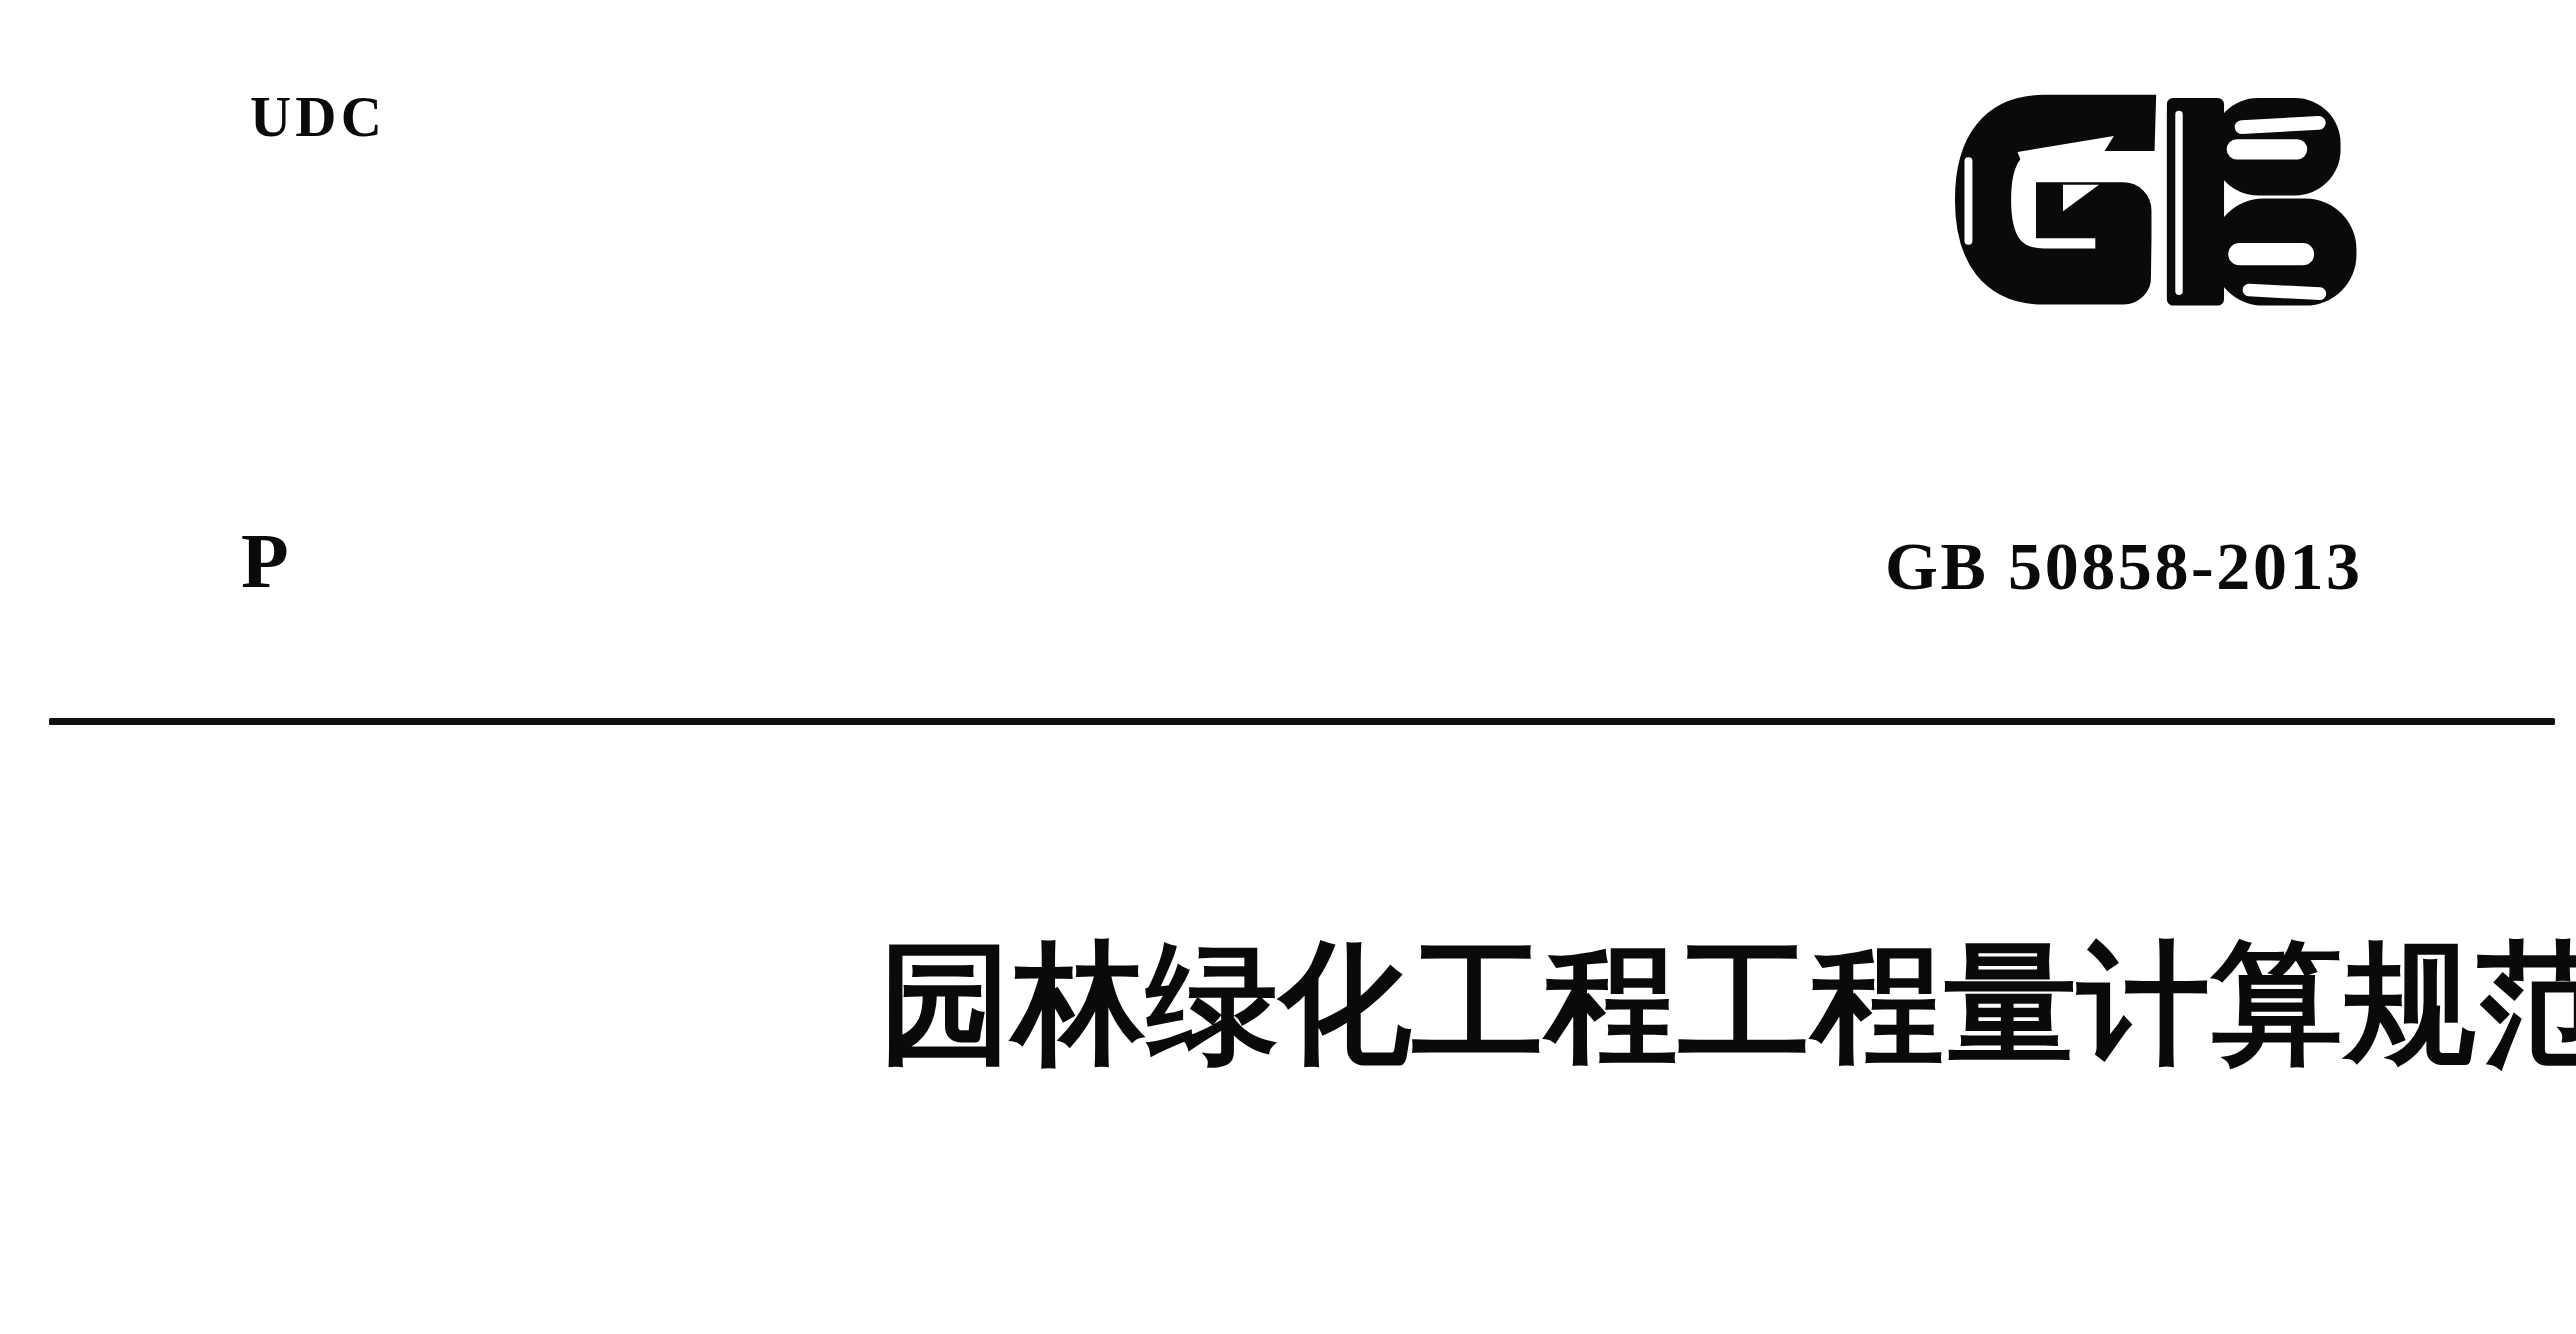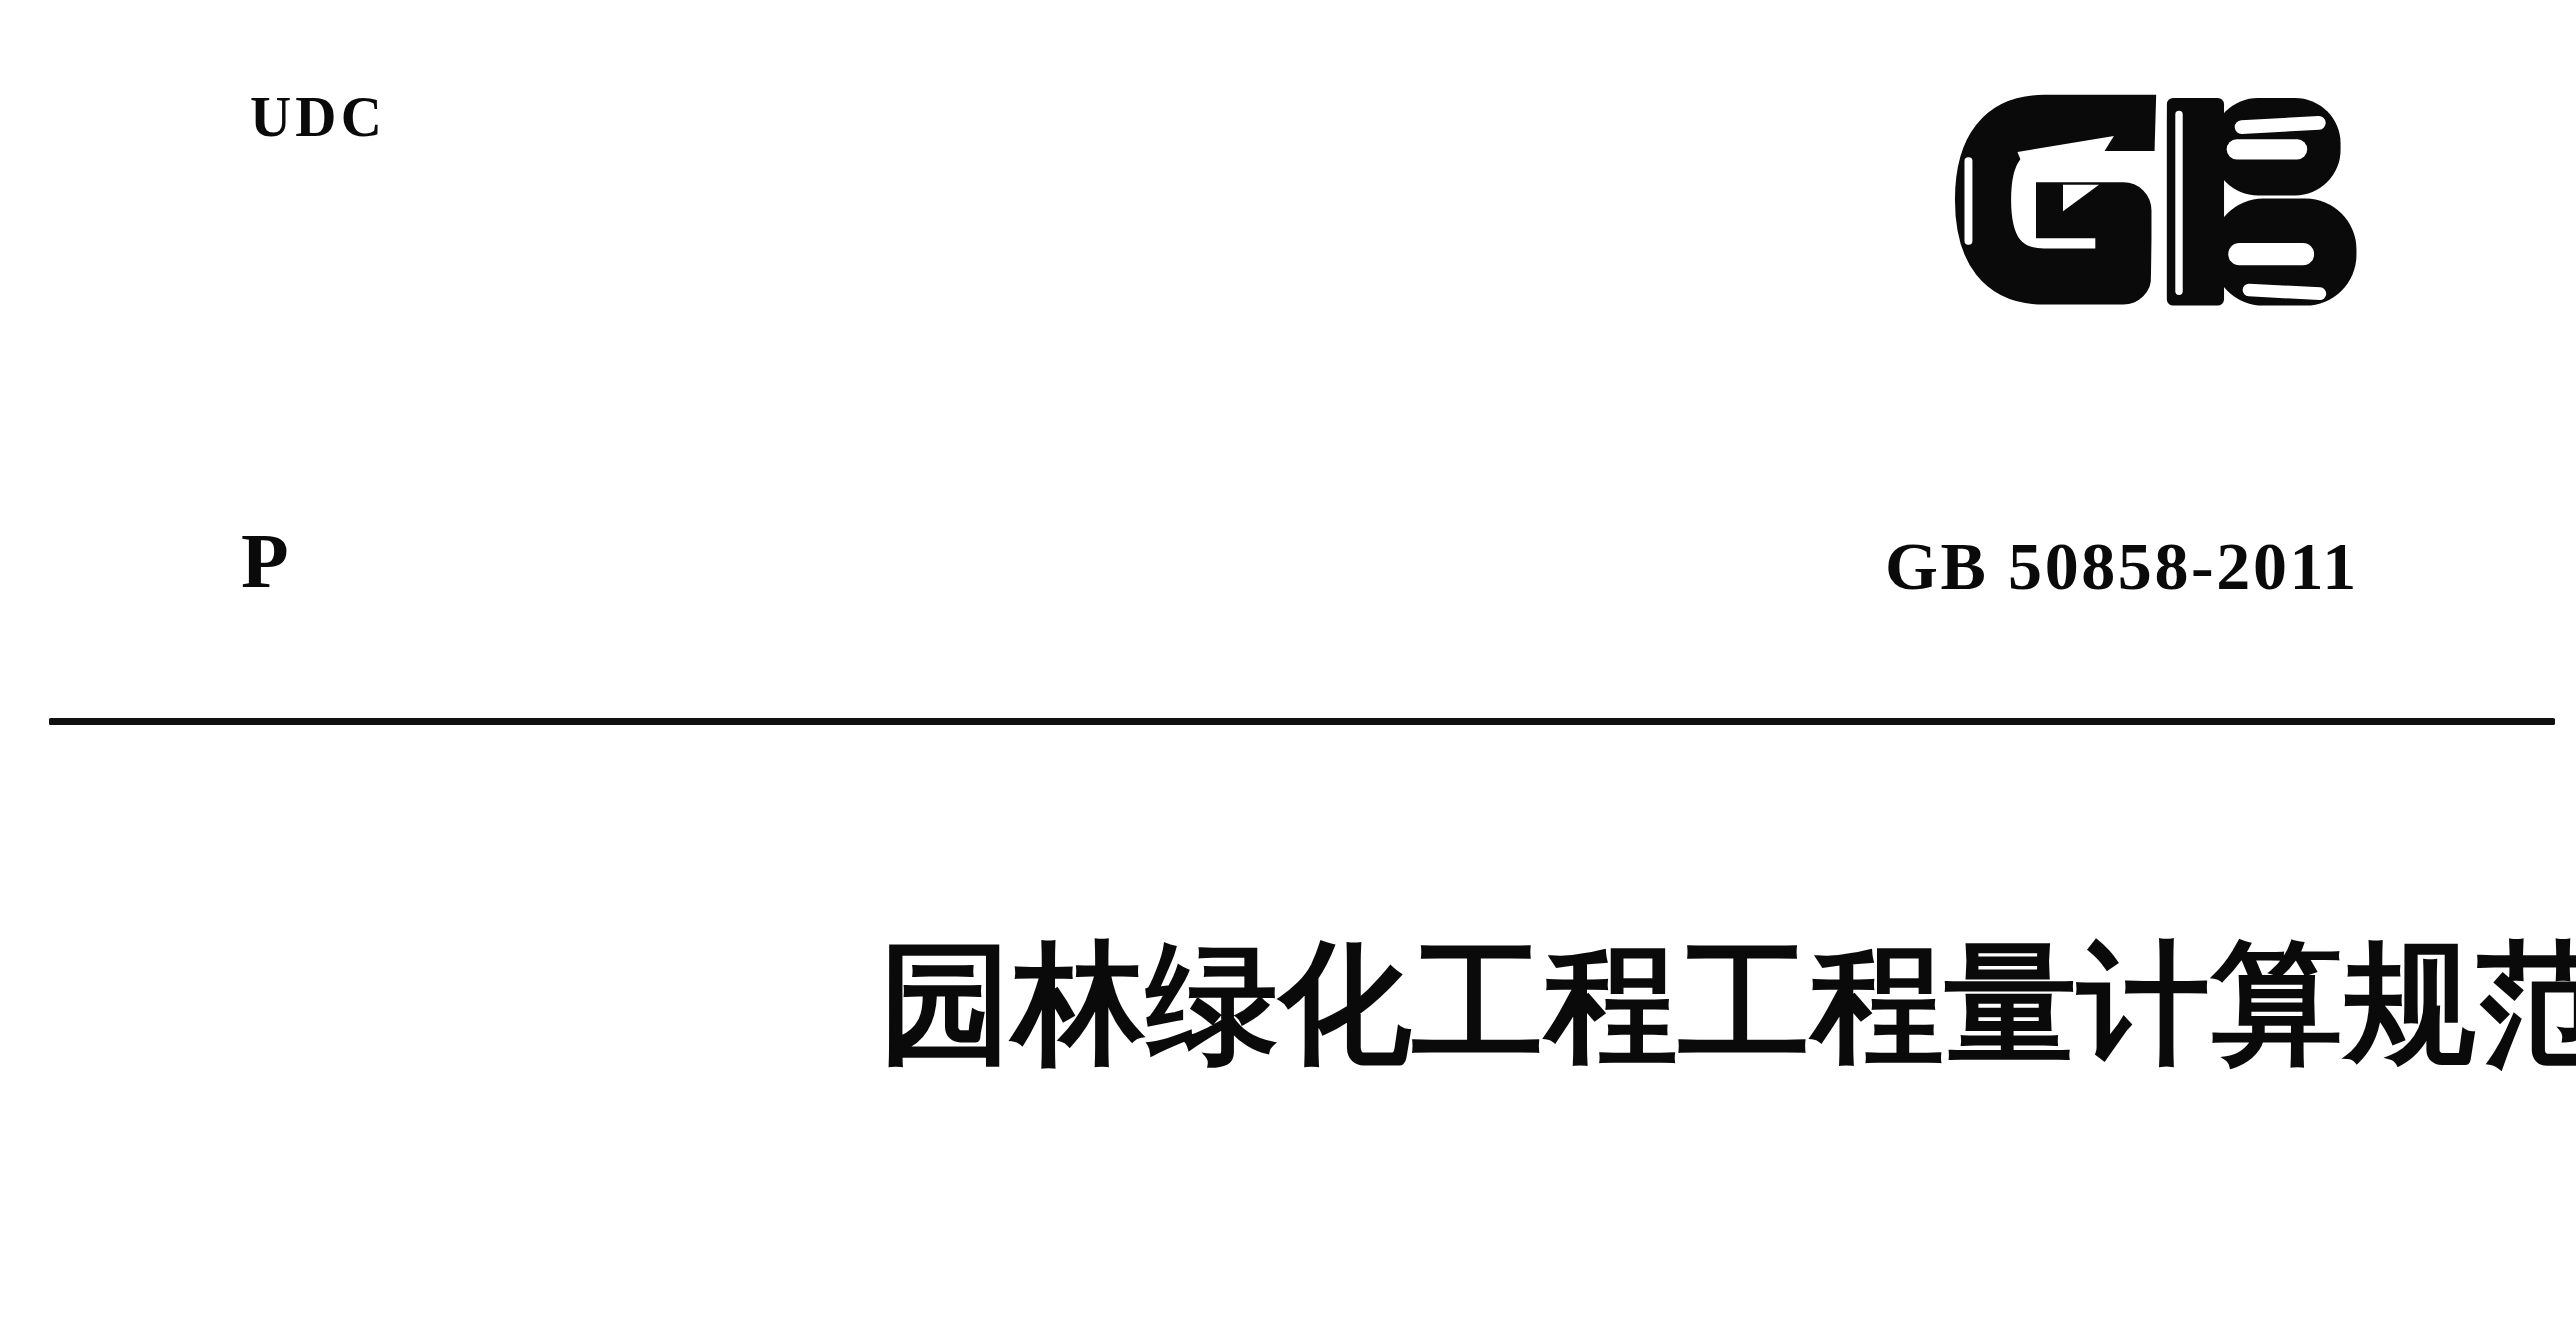--- a/index.html
+++ b/index.html
@@ -139,21 +139,21 @@
         <rect x="50" y="150" width="15" height="165" rx="7" fill="#ffffff"></rect>
         <rect x="560" y="76" width="172" height="26" rx="13" fill="#ffffff" transform="rotate(-3 646 89)"></rect>
         <rect x="575" y="392" width="158" height="24" rx="12" fill="#ffffff" transform="rotate(3 654 404)"></rect>
         <rect x="448" y="62" width="14" height="348" rx="7" fill="#ffffff"></rect>
       </g>
     </svg>
   </div>
 
   <div class="p-code">P</div>
 
-  <div class="std-number">GB 50858-2011</div>
+  <div class="std-number">GB 50858-2013</div>
 
   <div class="rule"></div>
 
   <div class="title-cn">园林绿化工程工程量计算规范</div>
 
 
 </div>
 
 
 </body></html>

